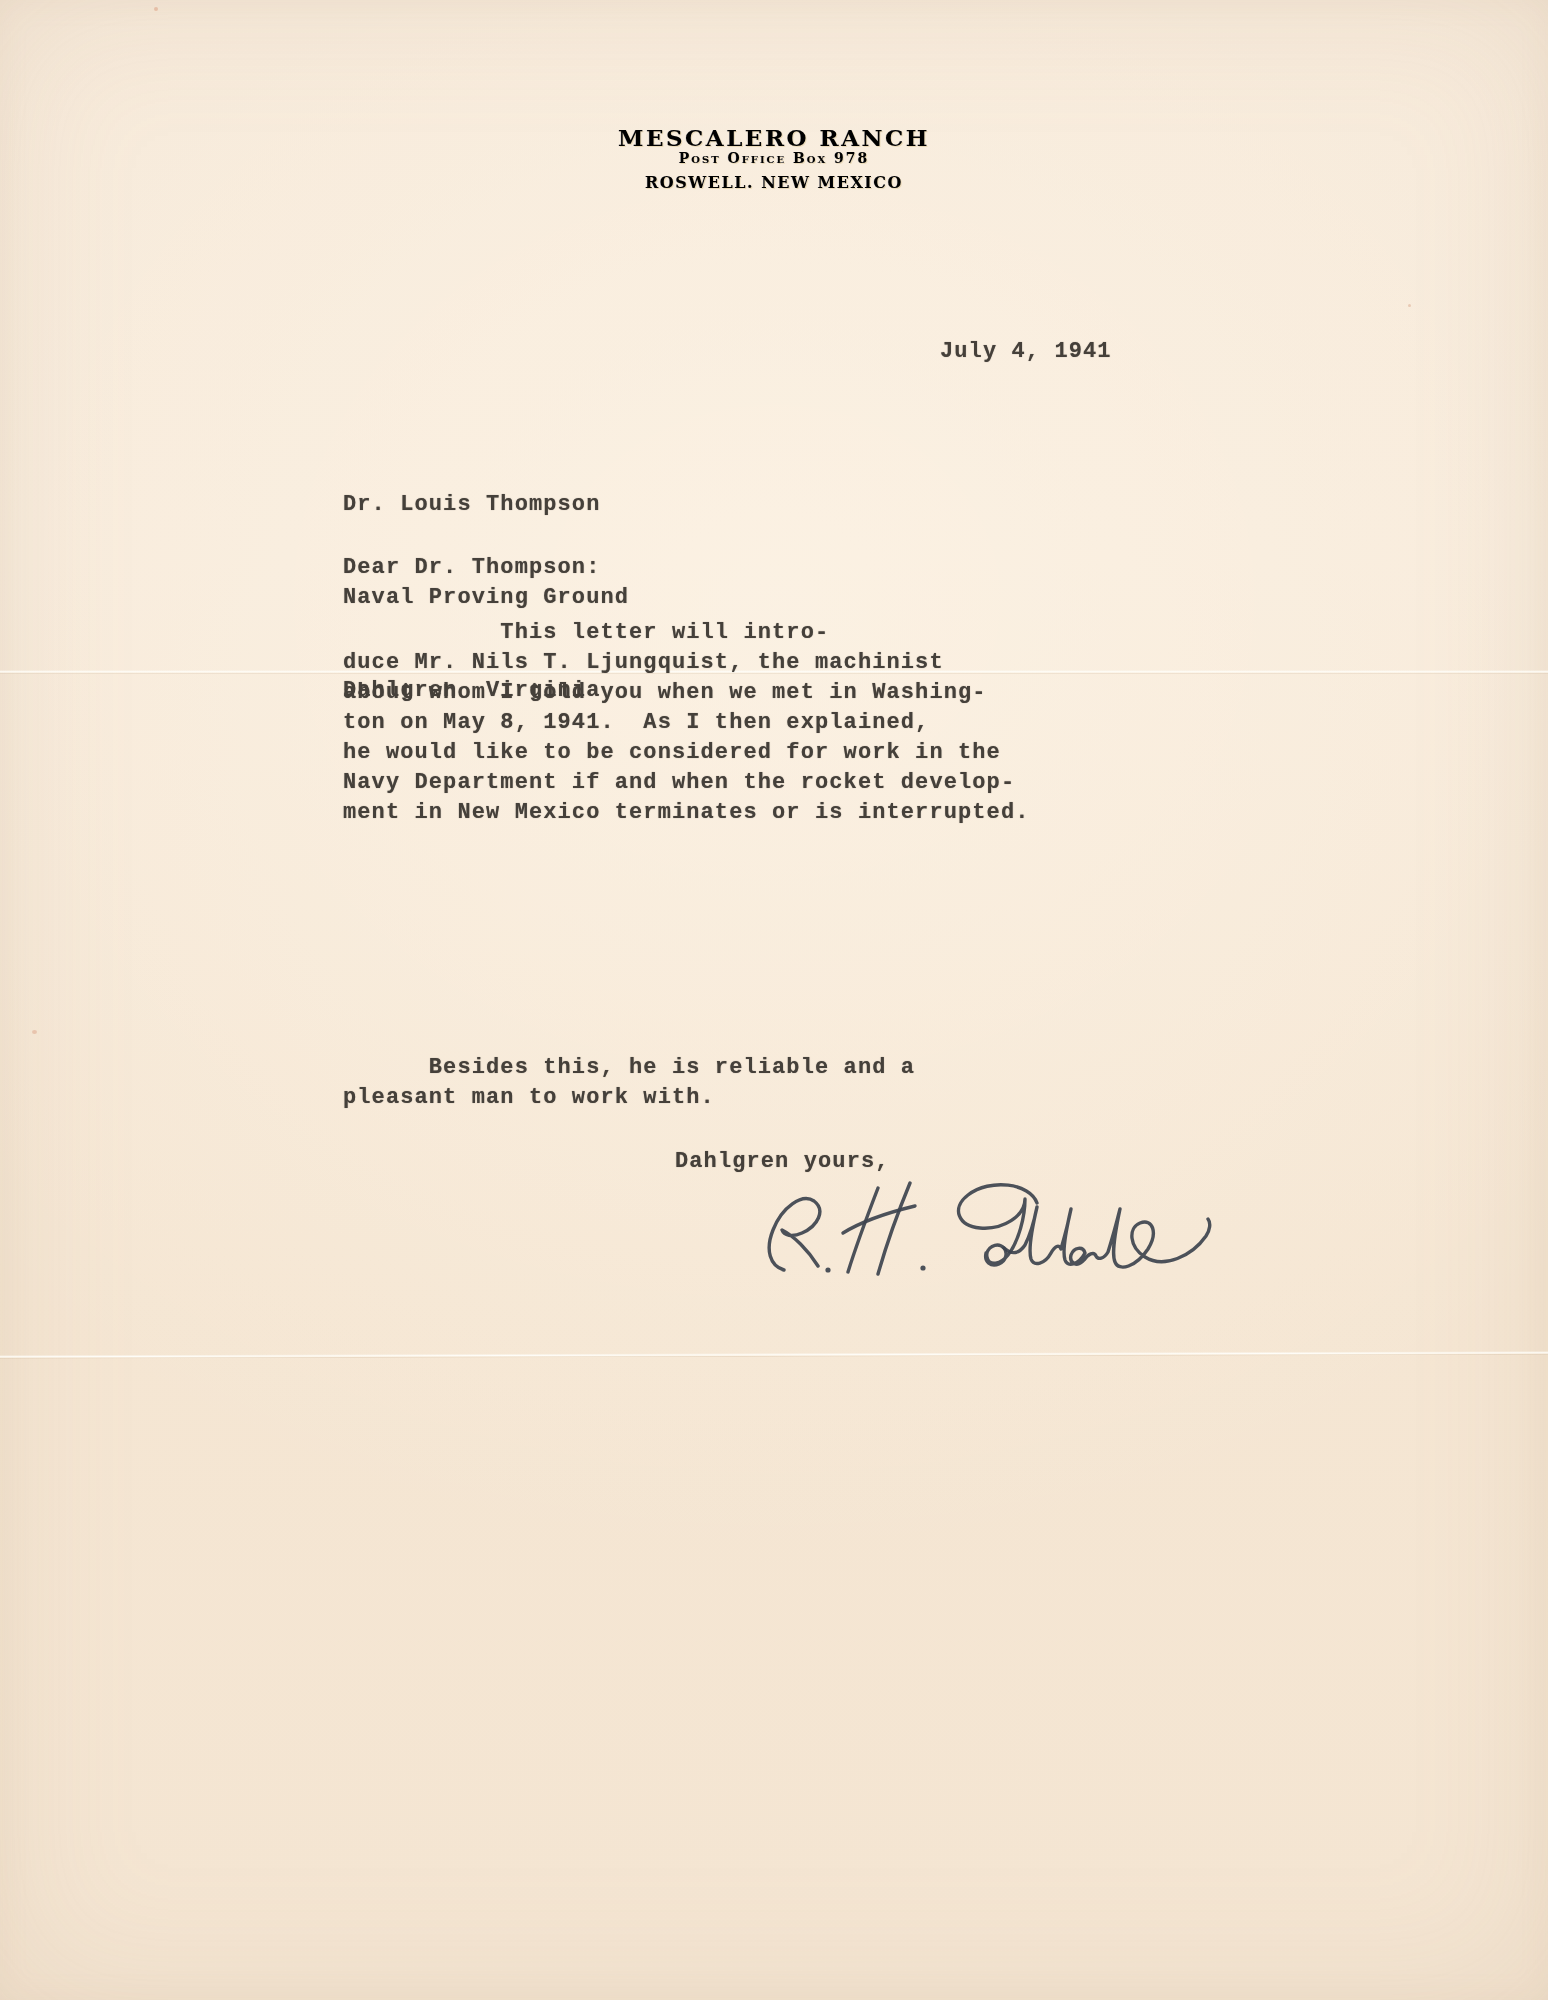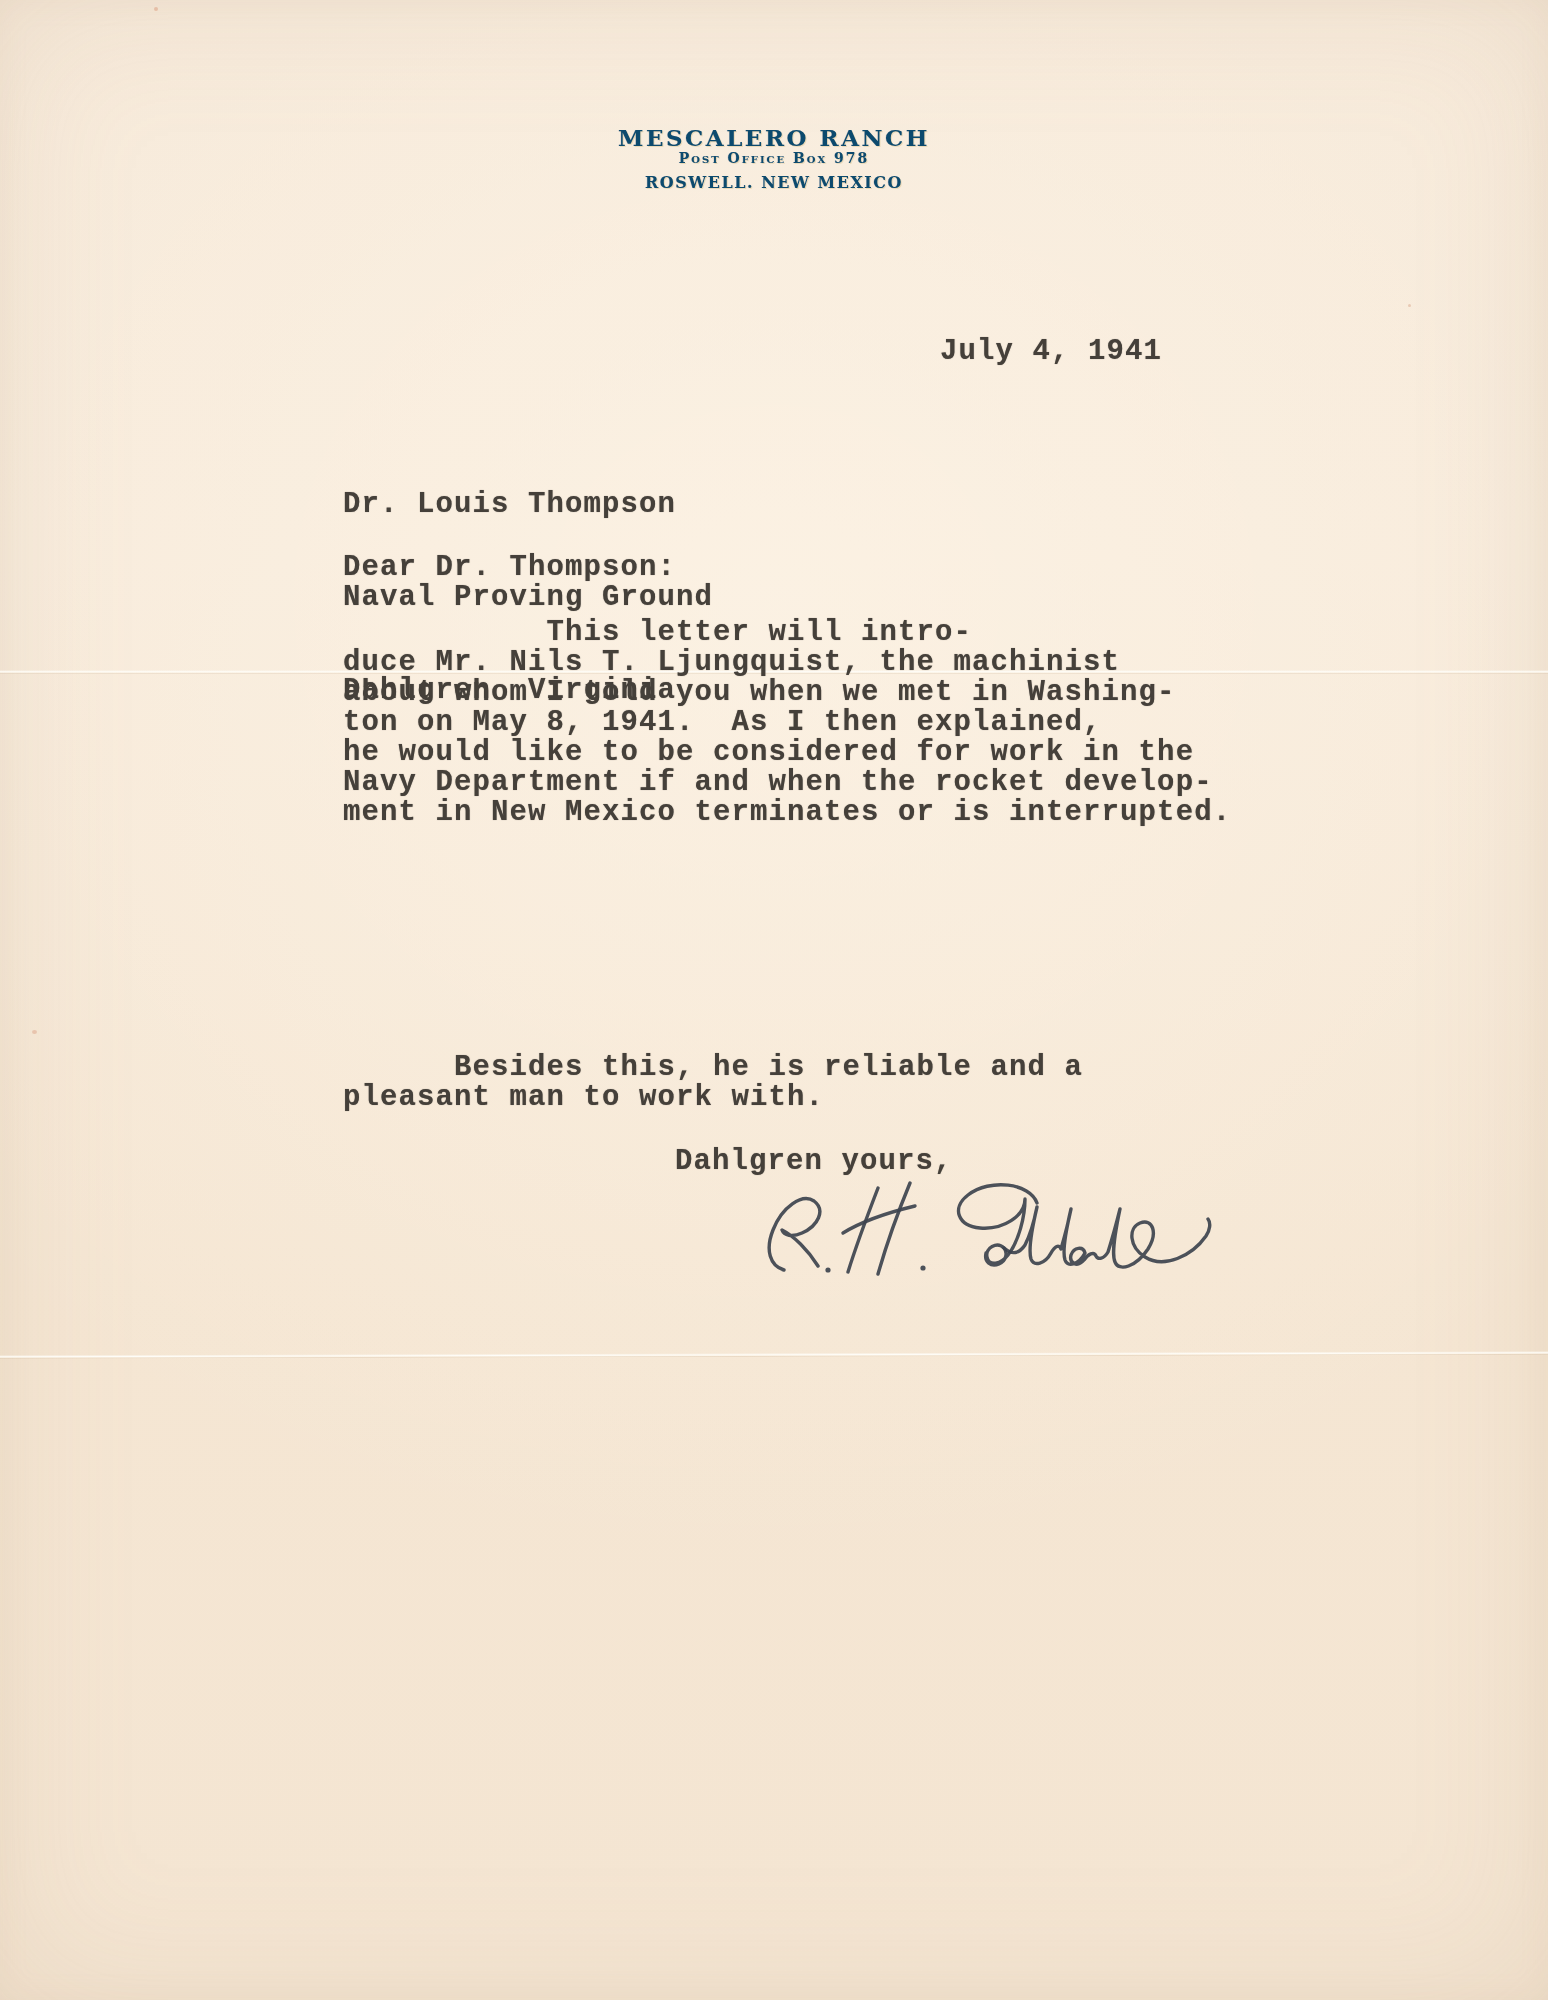--- a/index.html
+++ b/index.html
@@ -24,34 +24,34 @@
     box-shadow: inset 0 0 140px rgba(186,156,124,0.16), inset 0 0 30px rgba(200,175,145,0.10);
     pointer-events: none;
   }
   
   .letterhead {
     position: absolute;
     top: 126px;
     left: 0;
     width: 100%;
     text-align: center;
-    color: #0c4a6e;
+    color: #000000;
     font-family: "DejaVu Serif", "Liberation Serif", serif;
     font-weight: 700;
     text-shadow: 1px 1px 0 rgba(196,164,84,0.28), -0.5px -0.5px 0 rgba(45,65,125,0.22);
   }
   .lh1 { font-size: 23px; line-height: 24px; letter-spacing: 2.5px; }
   .lh2 { font-size: 14px; line-height: 16px; letter-spacing: 2px; font-variant: small-caps; margin-top: 0; }
   .lh3 { font-size: 16px; line-height: 22px; letter-spacing: 1.5px; margin-top: 6px; }
   
   .tw {
     position: absolute;
     font-family: "Liberation Mono", "DejaVu Sans Mono", monospace;
     font-weight: 700;
-    font-size: 29px;
+    font-size: 22px;
     line-height: 30px;
     letter-spacing: 1.1px;
     color: #45403a;
     text-shadow: 0 0 1px rgba(69,64,58,0.55);
     white-space: pre;
   }
   .date       { left: 940px; top: 337px; }
   .addr       { left: 343px; top: 427px; line-height: 31px; }
   .salutation { left: 343px; top: 553px; }
   .para-1     { left: 343px; top: 618px; }

